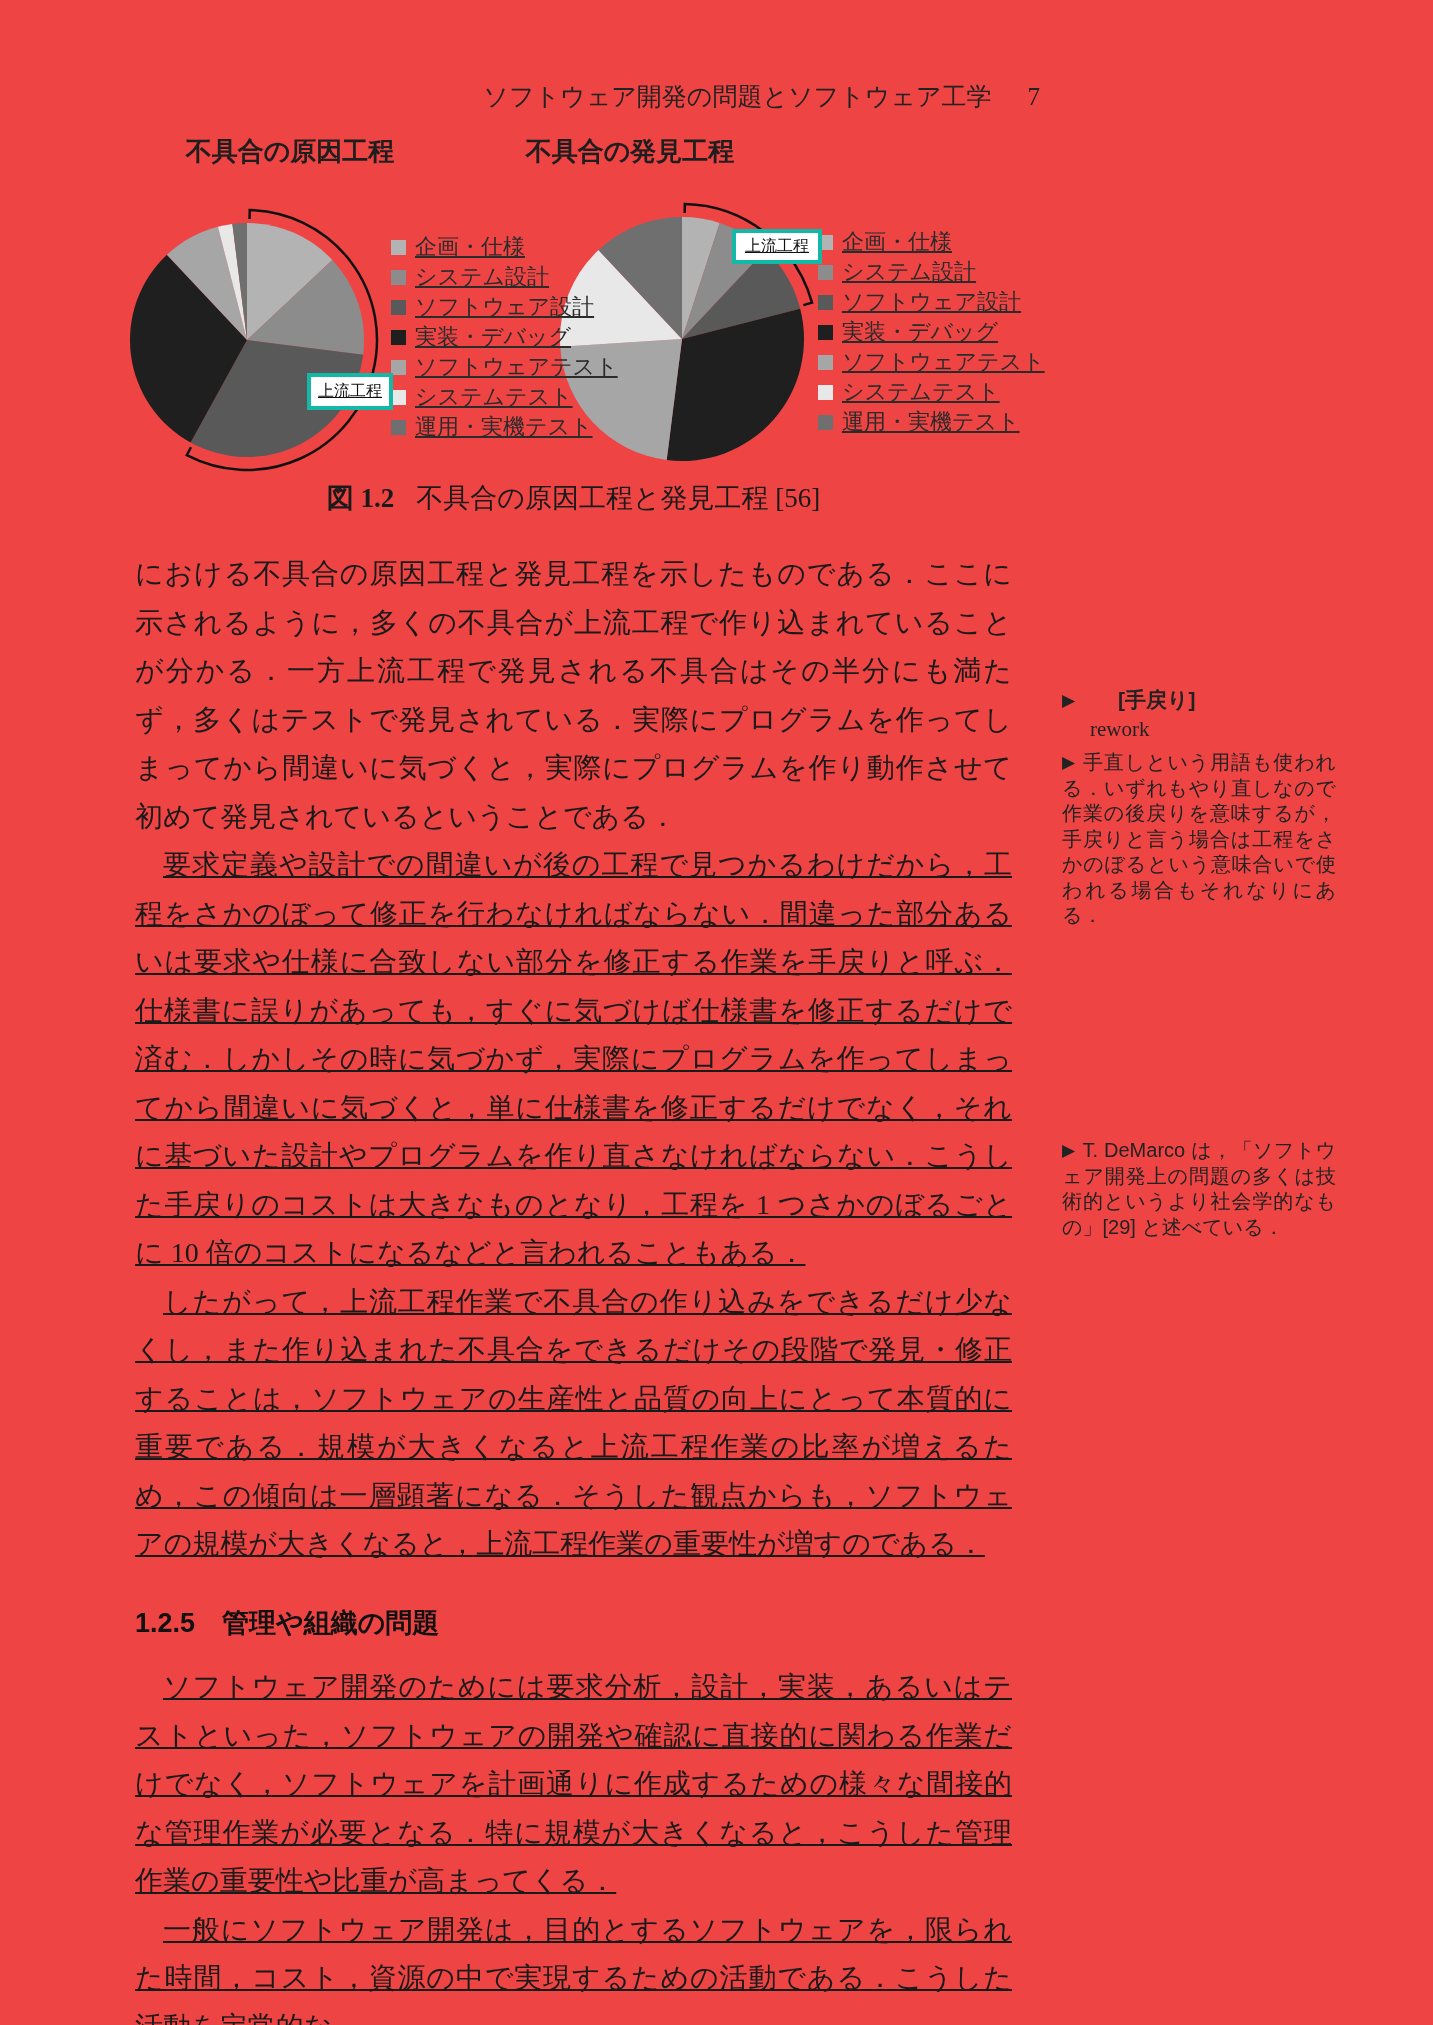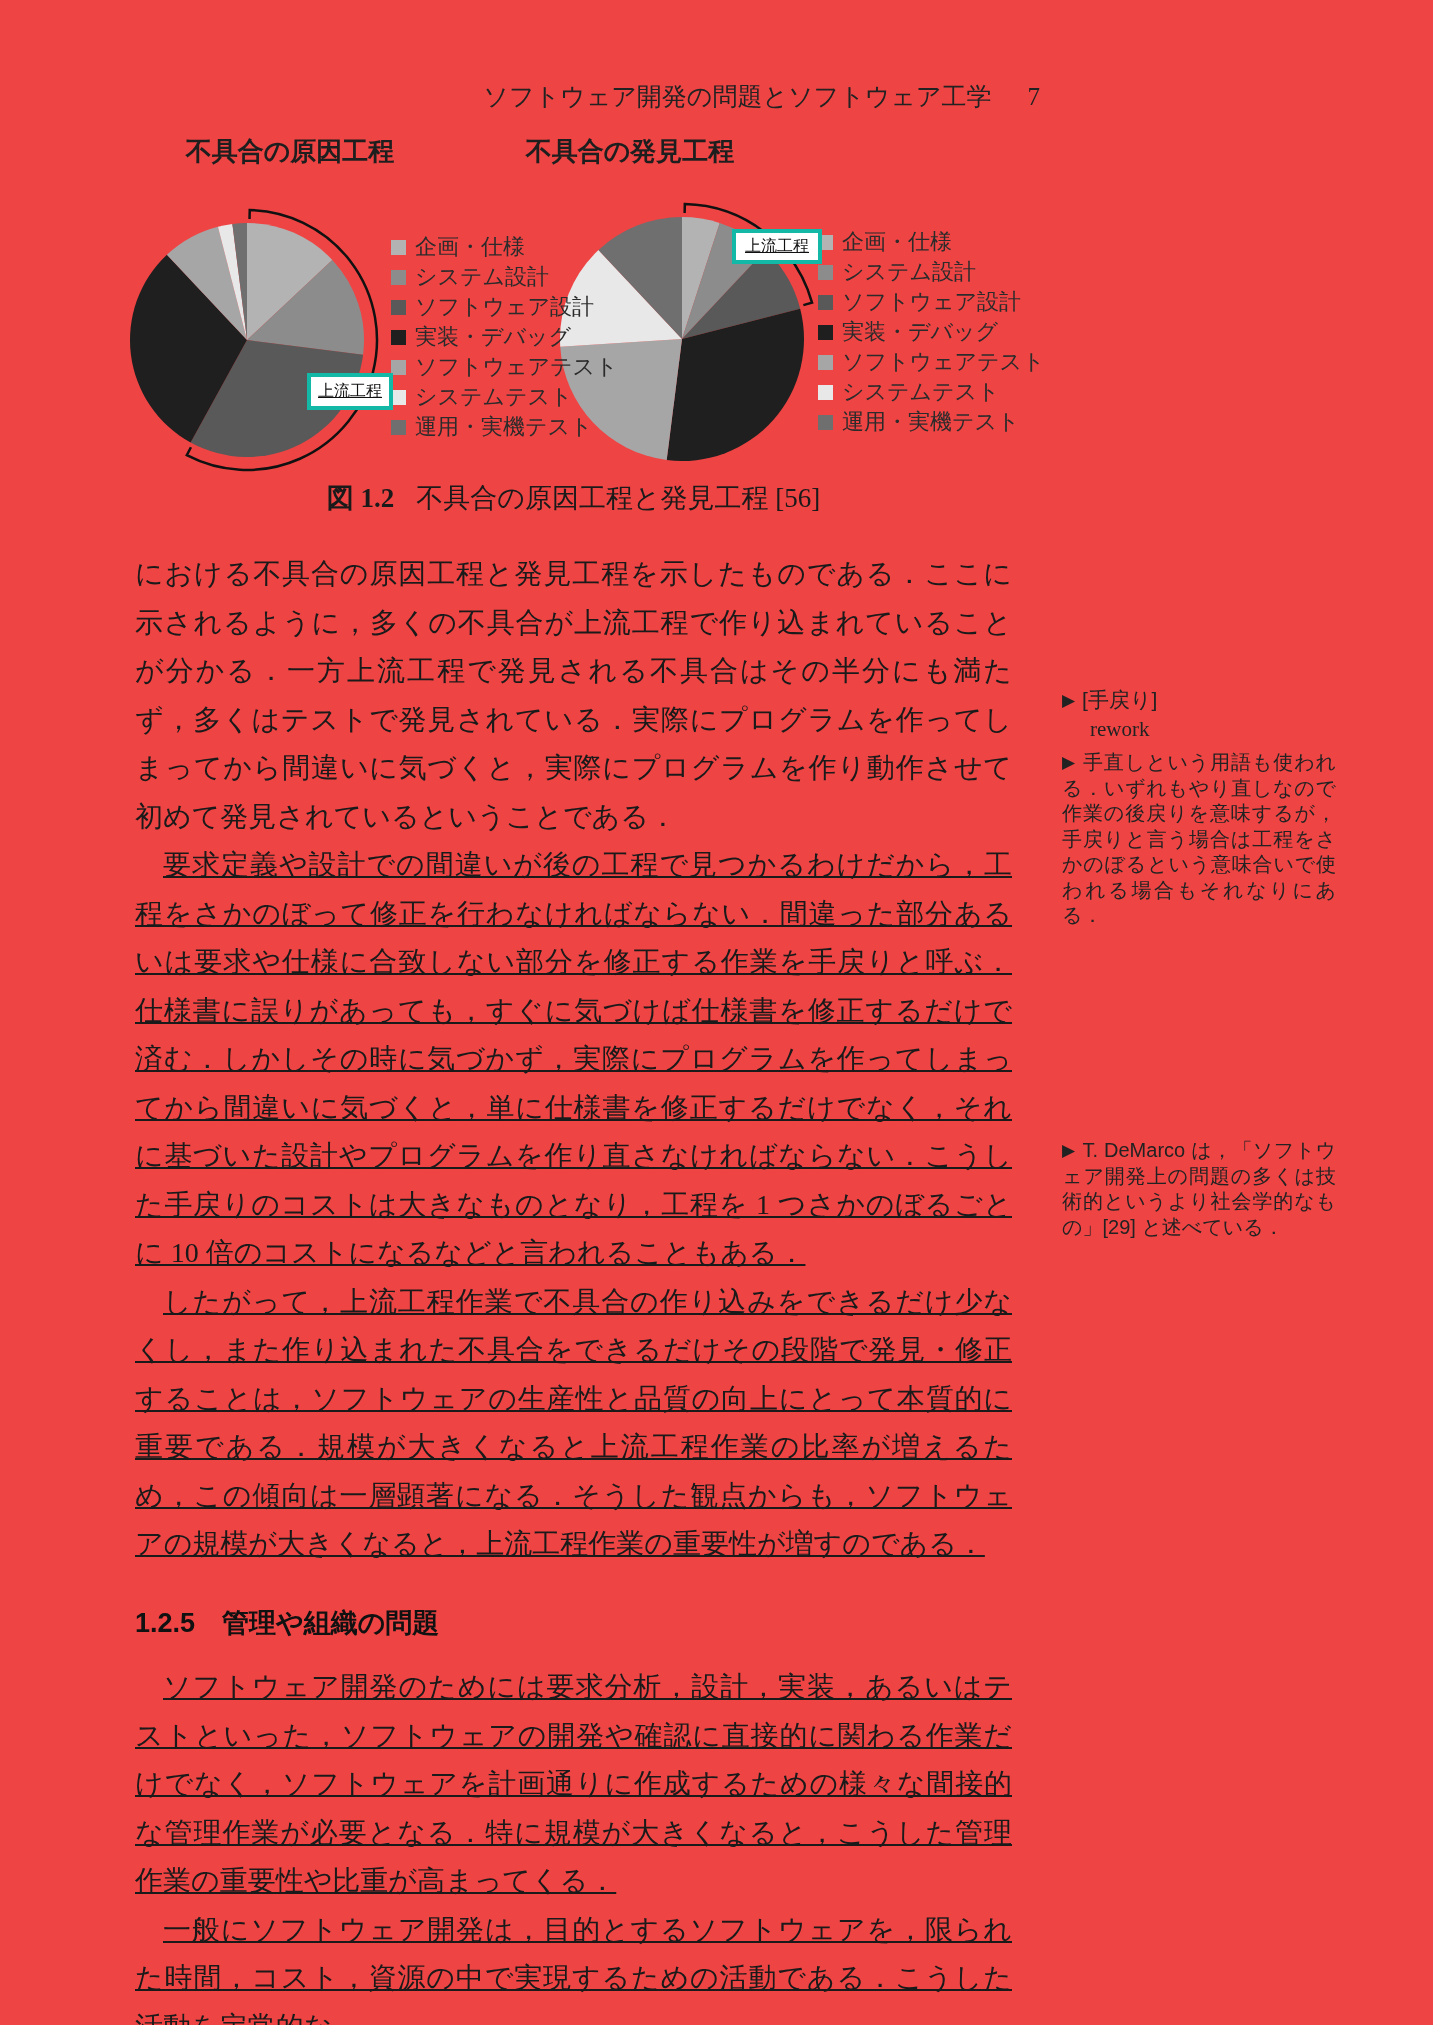--- a/index.html
+++ b/index.html
@@ -16,21 +16,21 @@
                font-family:"Liberation Sans","DejaVu Sans",sans-serif;color:#1e1e1e;}
   .t1{left:150px;top:134px;}
   .t2{left:490px;top:134px;}
   .pie{position:absolute;width:280px;height:280px;}
   .p1{left:107px;top:200px;}
   .p2{left:542px;top:199px;}
   .legend{position:absolute;list-style:none;margin:0;padding:0;
           font-family:"Liberation Sans","DejaVu Sans",sans-serif;font-size:22px;color:#2b2b2b;}
   .l1{left:391px;top:232px;}
   .l2{left:818px;top:227px;}
-  .legend li{display:flex;align-items:center;height:30px;white-space:nowrap;}
+  .legend li{display:flex;align-items:center;height:30px;white-space:nowrap;text-decoration:underline;}
   .legend .sw{width:15px;height:15px;margin-right:9px;flex:0 0 15px;}
   .upstream-box{position:absolute;background:#fff;border:4px solid #14b8a6;
                 font-family:"Liberation Sans","DejaVu Sans",sans-serif;font-size:16px;color:#111;
                 display:flex;align-items:center;justify-content:center;z-index:5;text-decoration:underline;}
   .b1{left:307px;top:373px;width:78px;height:29px;}
   .b2{left:732px;top:229px;width:82px;height:27px;}
   .caption{position:absolute;left:135px;top:480px;width:877px;text-align:center;font-size:27px;}
   .cap-label{font-weight:bold;margin-right:22px;}
 
   
@@ -38,21 +38,21 @@
             font-size:28px;line-height:48.5px;text-align:justify;}
   .bodytext p{margin:0;}
   .bodytext p.ind{text-indent:28px;text-decoration:underline;}
   .sec{margin:30px 0 16px 0;font-family:"Liberation Sans","DejaVu Sans",sans-serif;
        font-size:27px;font-weight:bold;color:#111;}
 
   
   .note{position:absolute;left:1062px;width:274px;font-size:20px;line-height:25.5px;
         font-family:"Liberation Sans","DejaVu Sans",sans-serif;color:#222;text-align:justify;}
   .n1{top:686px;font-size:21px;line-height:28px;}
-  .n1 .note-title{font-weight:normal;}
+  .n1 .note-title{font-weight:bold;margin-left:36px;}
   .n1 .note-sub{font-family:"Liberation Serif","DejaVu Serif",serif;padding-left:28px;}
   .n2{top:750px;}
   .n3{top:1138px;}
   .marker{margin-right:7px;font-size:17px;vertical-align:1px;}
 </style>
 </head>
 <body>
 
 <div class="page">
 

